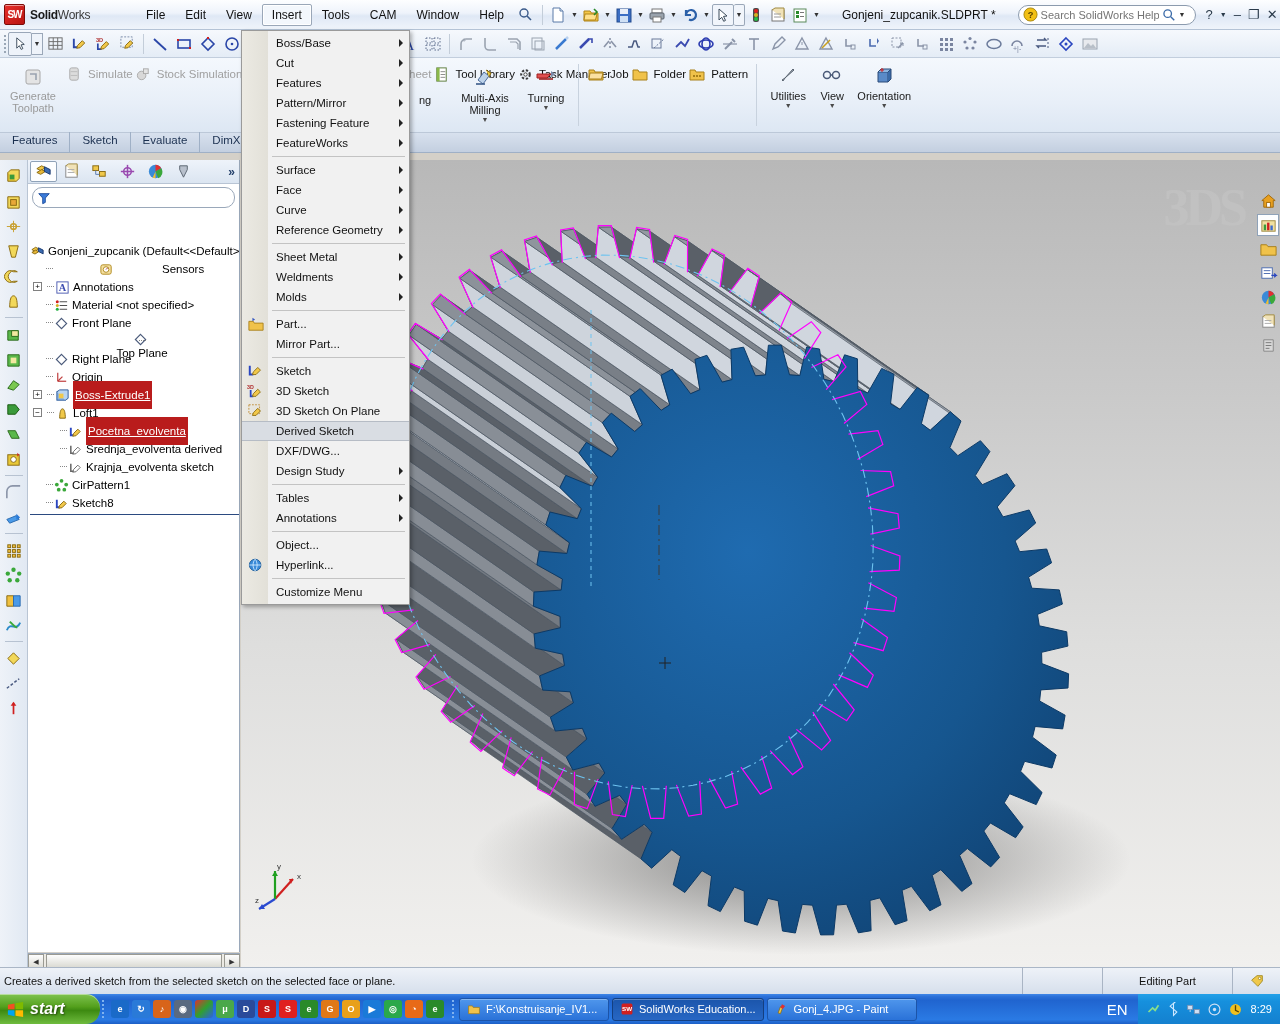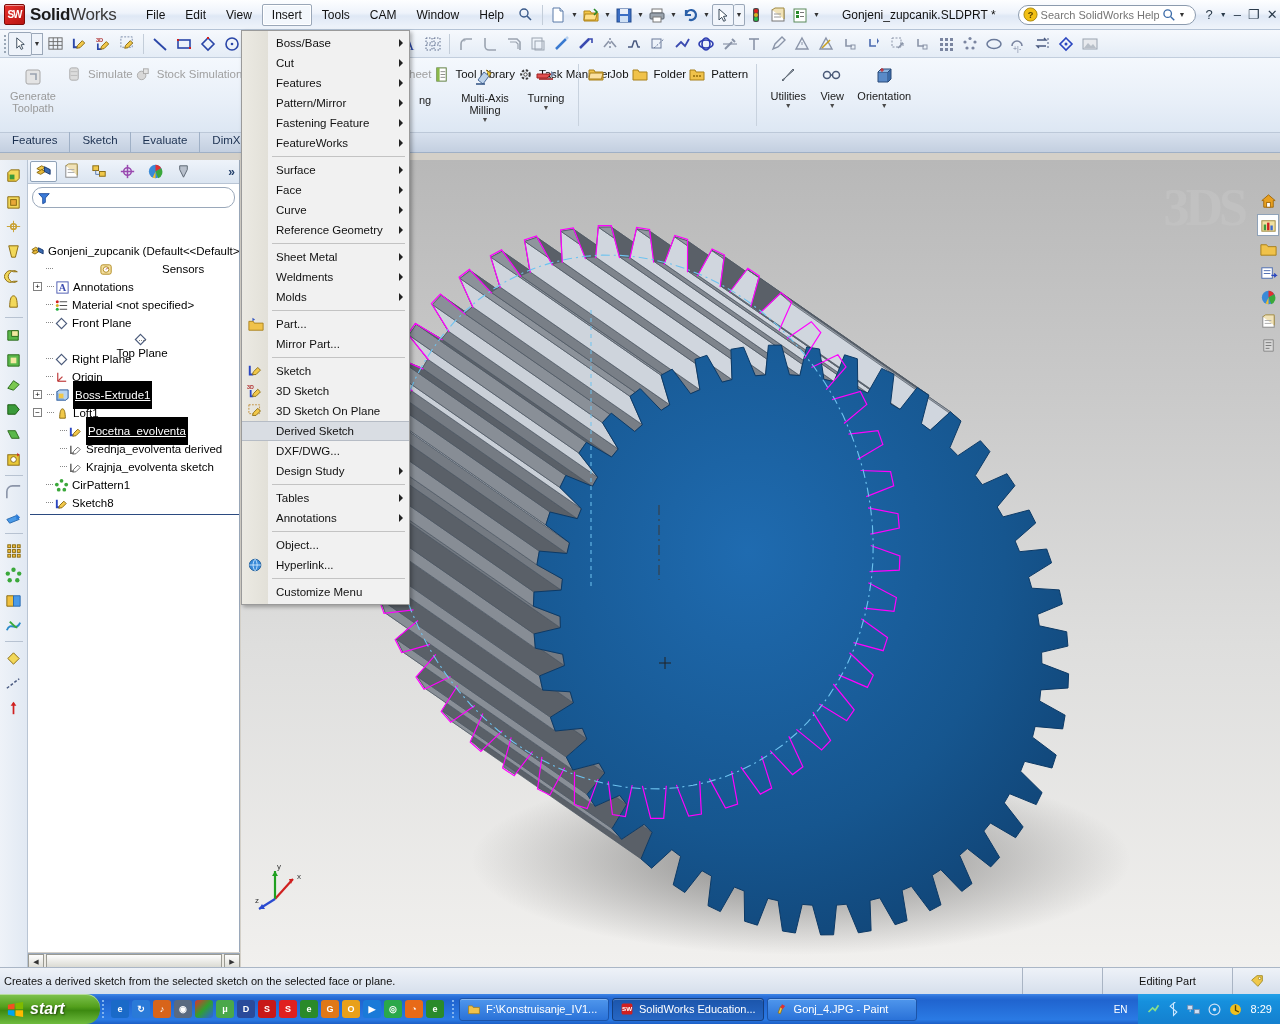--- a/index.html
+++ b/index.html
@@ -22,21 +22,21 @@
   .sw-logo { display: flex; align-items: center; padding-left: 4px; width: 128px; }
   .sw-cube {
     width: 21px; height: 21px;
     background: linear-gradient(135deg,#e8302c,#b81410);
     border: 1px solid #7d0b08; border-radius: 2px;
     color: #fff; font-weight: bold; font-size: 10px;
     display: flex; align-items: center; justify-content: center;
     letter-spacing: -1px;
     box-shadow: inset 0 1px 0 rgba(255,255,255,.5);
   }
-  .sw-name { font-size: 17px; font-weight: bold; color: #1a1a1a; margin-left: 5px; letter-spacing: -.3px;}
+  .sw-name { font-size: 12px; font-weight: bold; color: #1a1a1a; margin-left: 5px; letter-spacing: -.3px;}
   .sw-name .light { font-weight: normal; color: #3a3a3a; }
   .menu { display: flex; align-items: center; height: 23px; margin-left: 8px; }
   .menu-item {
     padding: 3px 9px; font-size: 12px; color: #111; cursor: default;
     border: 1px solid transparent; border-radius: 2px;
   }
   .menu-item.active {
     background: #f3f7fc;
     border: 1px solid #9aa7b8;
     box-shadow: inset 0 0 0 1px #fff;
@@ -122,21 +122,21 @@
   .trow { display: flex; align-items: center; height: 18px; white-space: nowrap; position: relative; }
   .tw { display: inline-block; width: 11px; height: 18px; position: relative; }
   .plus {
     position: absolute; left: 1px; top: 4px; width: 9px; height: 9px;
     border: 1px solid #808080; background: #fff; font-size: 8px; line-height: 7px;
     text-align: center; color: #000; font-family: "Liberation Sans", sans-serif;
   }
   .dots { position: absolute; left: 4px; top: 8px; width: 7px; height: 1px;
           border-top: 1px dotted #888; }
   .tlabel { margin-left: 3px; }
-  .tlabel.selb { background: #000000; color: #fff; padding: 8px 2px; text-decoration: underline;}
+  .tlabel.selb { background: #b91c1c; color: #fff; padding: 8px 2px; text-decoration: underline;}
   .ticon { width: 16px; height: 16px; display: flex; align-items: center; justify-content: center; }
   .tree-bottom-line { border-bottom: 1px solid #2b4a80; margin: 2px 0 0 0; }
 
   
   .fm-hscroll {
     position: absolute; left: 28px; bottom: 55px; width: 212px; height: 16px;
     background: #eceae3; border-top: 1px solid #9aa8ba;
     display: flex; align-items: center; justify-content: space-between;
   }
   .sb-btn { width: 16px; height: 15px; background: linear-gradient(to bottom,#fdfdfd,#dcdcd4);
@@ -215,21 +215,21 @@
     display: flex; align-items: center; gap: 5px; padding: 0 7px;
     box-shadow: inset 0 1px 0 rgba(255,255,255,.3);
     white-space: nowrap; overflow: hidden;
   }
   .task.active { background: linear-gradient(to bottom,#1b55ab,#2767c4); border-color: #143f80; }
   .tray {
     height: 30px; background: linear-gradient(to bottom,#22a0e8 0%,#1690dd 25%,#1480cf 100%);
     display: flex; align-items: center; gap: 6px; padding: 0 8px;
     color: #fff; font-size: 11px;
   }
-  .lang { padding: 0 10px; color: #fff; font-size: 10px; }
+  .lang { padding: 0 10px; color: #fff; font-size: 15px; }
   .clock { color: #fff; font-size: 11px; margin-left: 2px; }
 
   
   .dropdown {
     position: absolute; left: 241px; top: 30px; width: 169px;
     background: #f1f1f1; border: 1px solid #9a9a9a;
     box-shadow: 2px 2px 4px rgba(0,0,0,.3); z-index: 50;
     padding: 2px 0;
   }
   .dd-gutter { position: absolute; left: 0; top: 0; bottom: 0; width: 26px;

